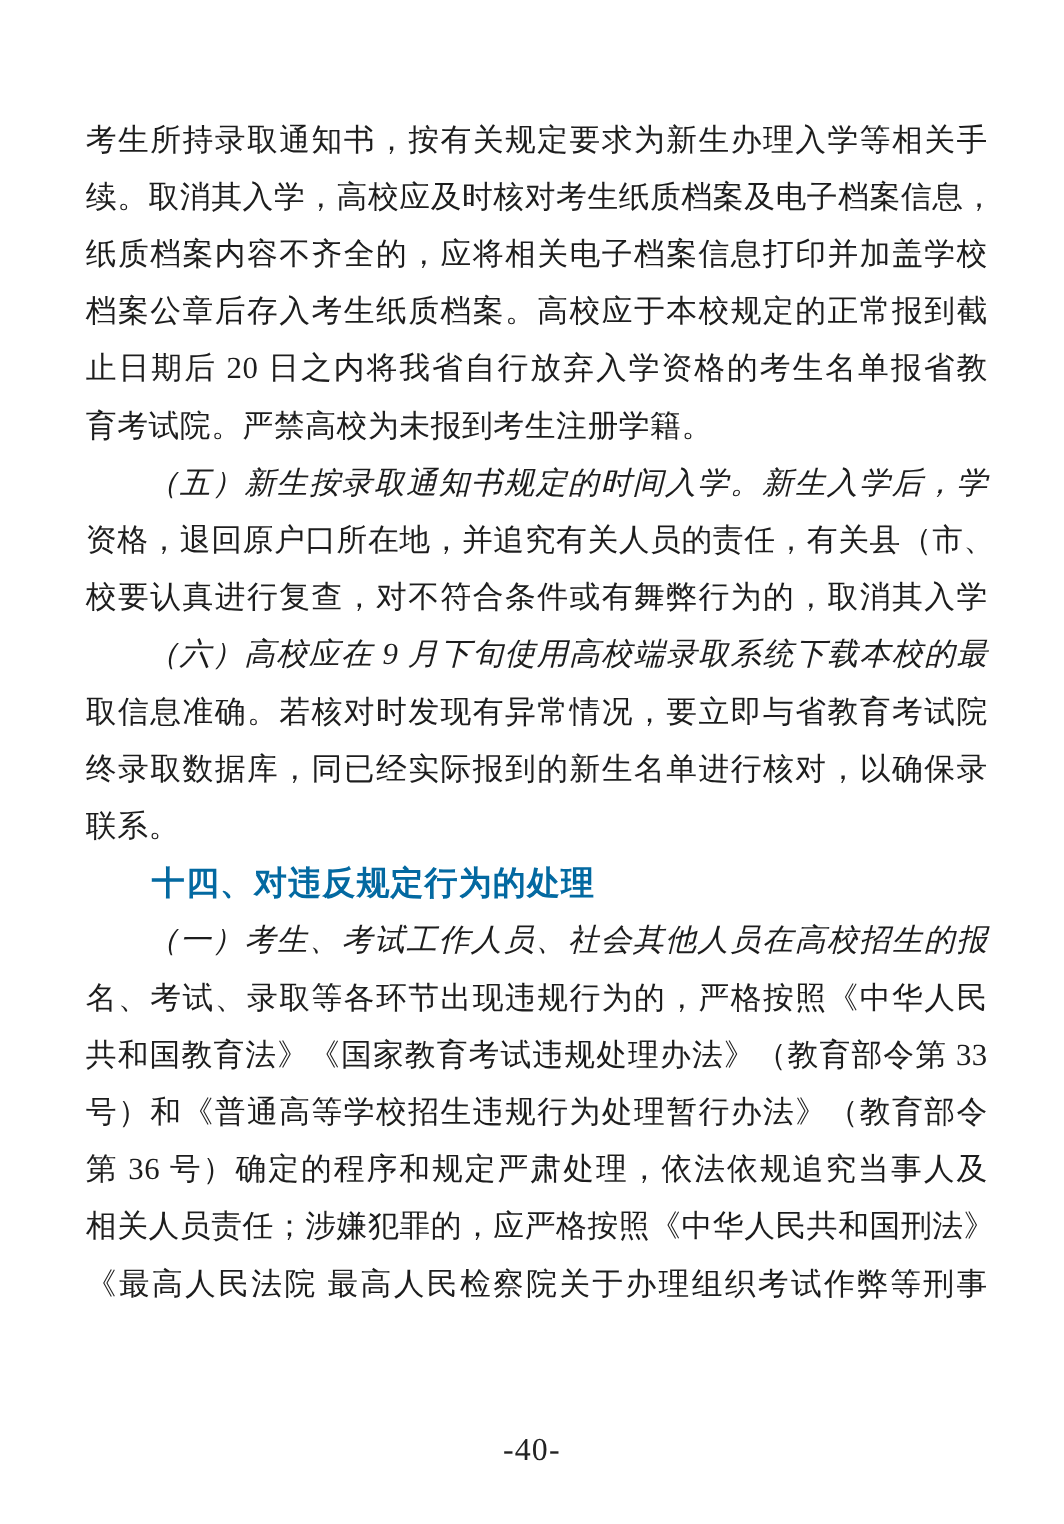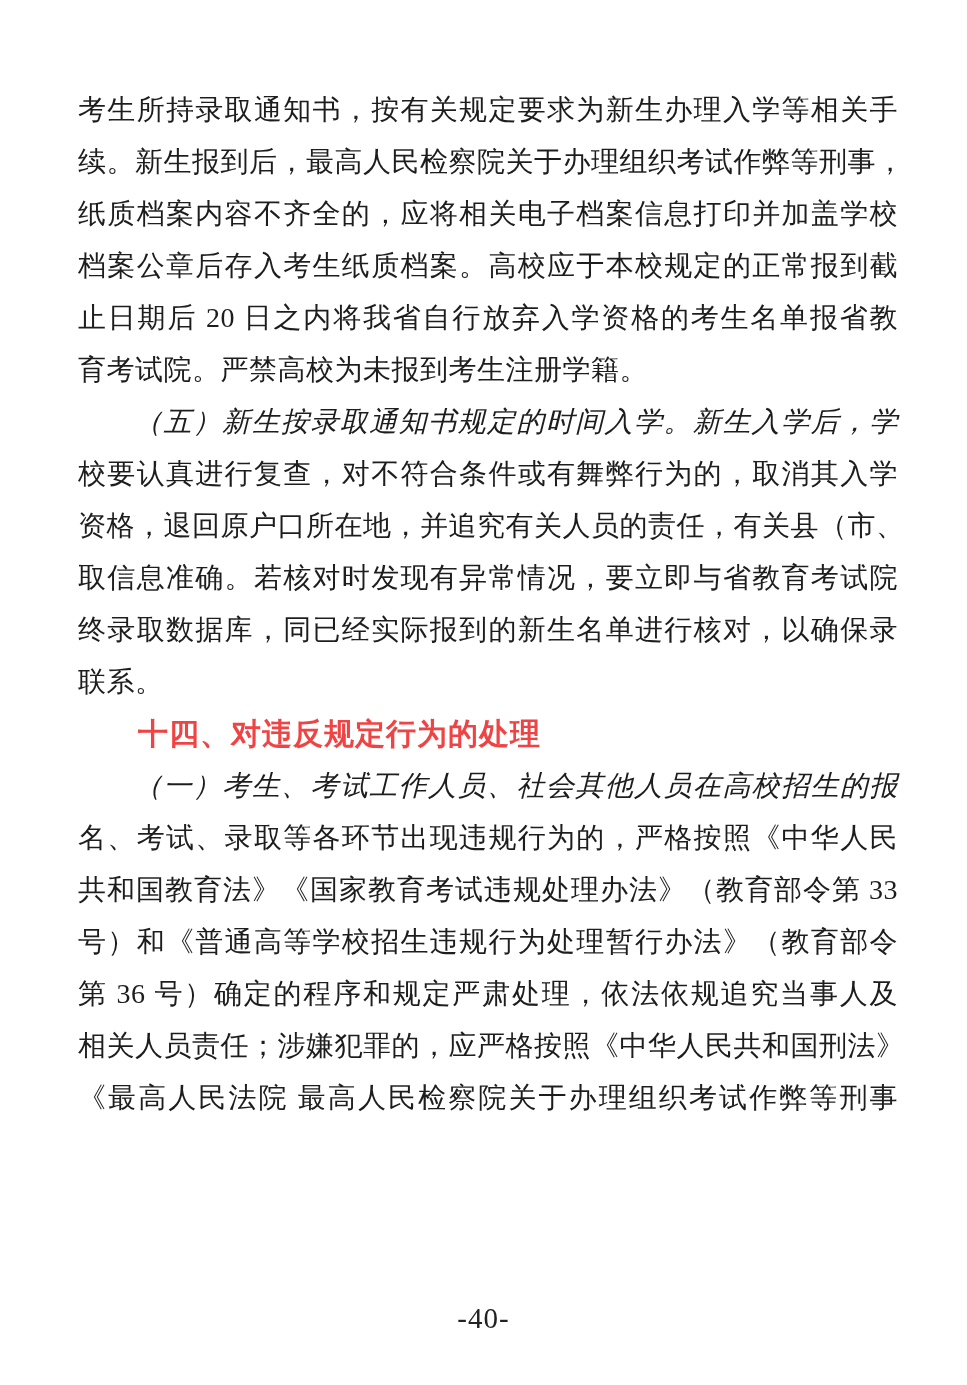--- a/index.html
+++ b/index.html
@@ -12,21 +12,21 @@
     width: 967px;
     height: 1385px;
     background: #ffffff;
     overflow: hidden;
     font-family: "Liberation Serif", "DejaVu Serif", serif;
     color: #1d1d1d;
   }
   .content {
     position: absolute;
     left: 78px;
-    top: 84px;
+    top: 102px;
     width: 820px;
   }
   .ln {
     font-size: 28px;
     line-height: 52px;
     height: 52px;
     text-align: justify;
     text-align-last: justify;
     -moz-text-align-last: justify;
     letter-spacing: 0.5px;
@@ -42,48 +42,49 @@
     font-style: italic;
   }
   .heading {
     font-family: "Liberation Sans", "DejaVu Sans", sans-serif;
     font-weight: bold;
     font-size: 30px;
     line-height: 52px;
     height: 52px;
     text-indent: 2em;
     text-align: left;
-    color: #ef4444;
+    color: #0369a1;
     letter-spacing: 1px;
   }
   .footer {
     position: absolute;
     left: 0;
     right: 0;
     top: 1302px;
     text-align: center;
     font-size: 29px;
     color: #222222;
     letter-spacing: 1px;
   }
 </style>
 </head>
 <body>
 
 <div class="page">
   <div class="content">
     <div class="ln">考生所持录取通知书，按有关规定要求为新生办理入学等相关手</div>
-    <div class="ln">续。新生报到后，最高人民检察院关于办理组织考试作弊等刑事，</div>
+    <div class="ln">续。取消其入学，高校应及时核对考生纸质档案及电子档案信息，</div>
     <div class="ln">纸质档案内容不齐全的，应将相关电子档案信息打印并加盖学校</div>
     <div class="ln">档案公章后存入考生纸质档案。高校应于本校规定的正常报到截</div>
     <div class="ln">止日期后 20 日之内将我省自行放弃入学资格的考生名单报省教</div>
     <div class="ln end">育考试院。严禁高校为未报到考生注册学籍。</div>
     <div class="ln ind">（五）新生按录取通知书规定的时间入学。新生入学后，学</div>
+    <div class="ln">资格，退回原户口所在地，并追究有关人员的责任，有关县（市、</div>
     <div class="ln">校要认真进行复查，对不符合条件或有舞弊行为的，取消其入学</div>
-    <div class="ln">资格，退回原户口所在地，并追究有关人员的责任，有关县（市、</div>
+    <div class="ln ind">（六）高校应在 9 月下旬使用高校端录取系统下载本校的最</div>
     <div class="ln">取信息准确。若核对时发现有异常情况，要立即与省教育考试院</div>
     <div class="ln">终录取数据库，同已经实际报到的新生名单进行核对，以确保录</div>
     <div class="ln end">联系。</div>
     <div class="heading">十四、对违反规定行为的处理</div>
     <div class="ln ind">（一）考生、考试工作人员、社会其他人员在高校招生的报</div>
     <div class="ln">名、考试、录取等各环节出现违规行为的，严格按照《中华人民</div>
     <div class="ln">共和国教育法》《国家教育考试违规处理办法》（教育部令第 33</div>
     <div class="ln">号）和《普通高等学校招生违规行为处理暂行办法》（教育部令</div>
     <div class="ln">第 36 号）确定的程序和规定严肃处理，依法依规追究当事人及</div>
     <div class="ln">相关人员责任；涉嫌犯罪的，应严格按照《中华人民共和国刑法》</div>

